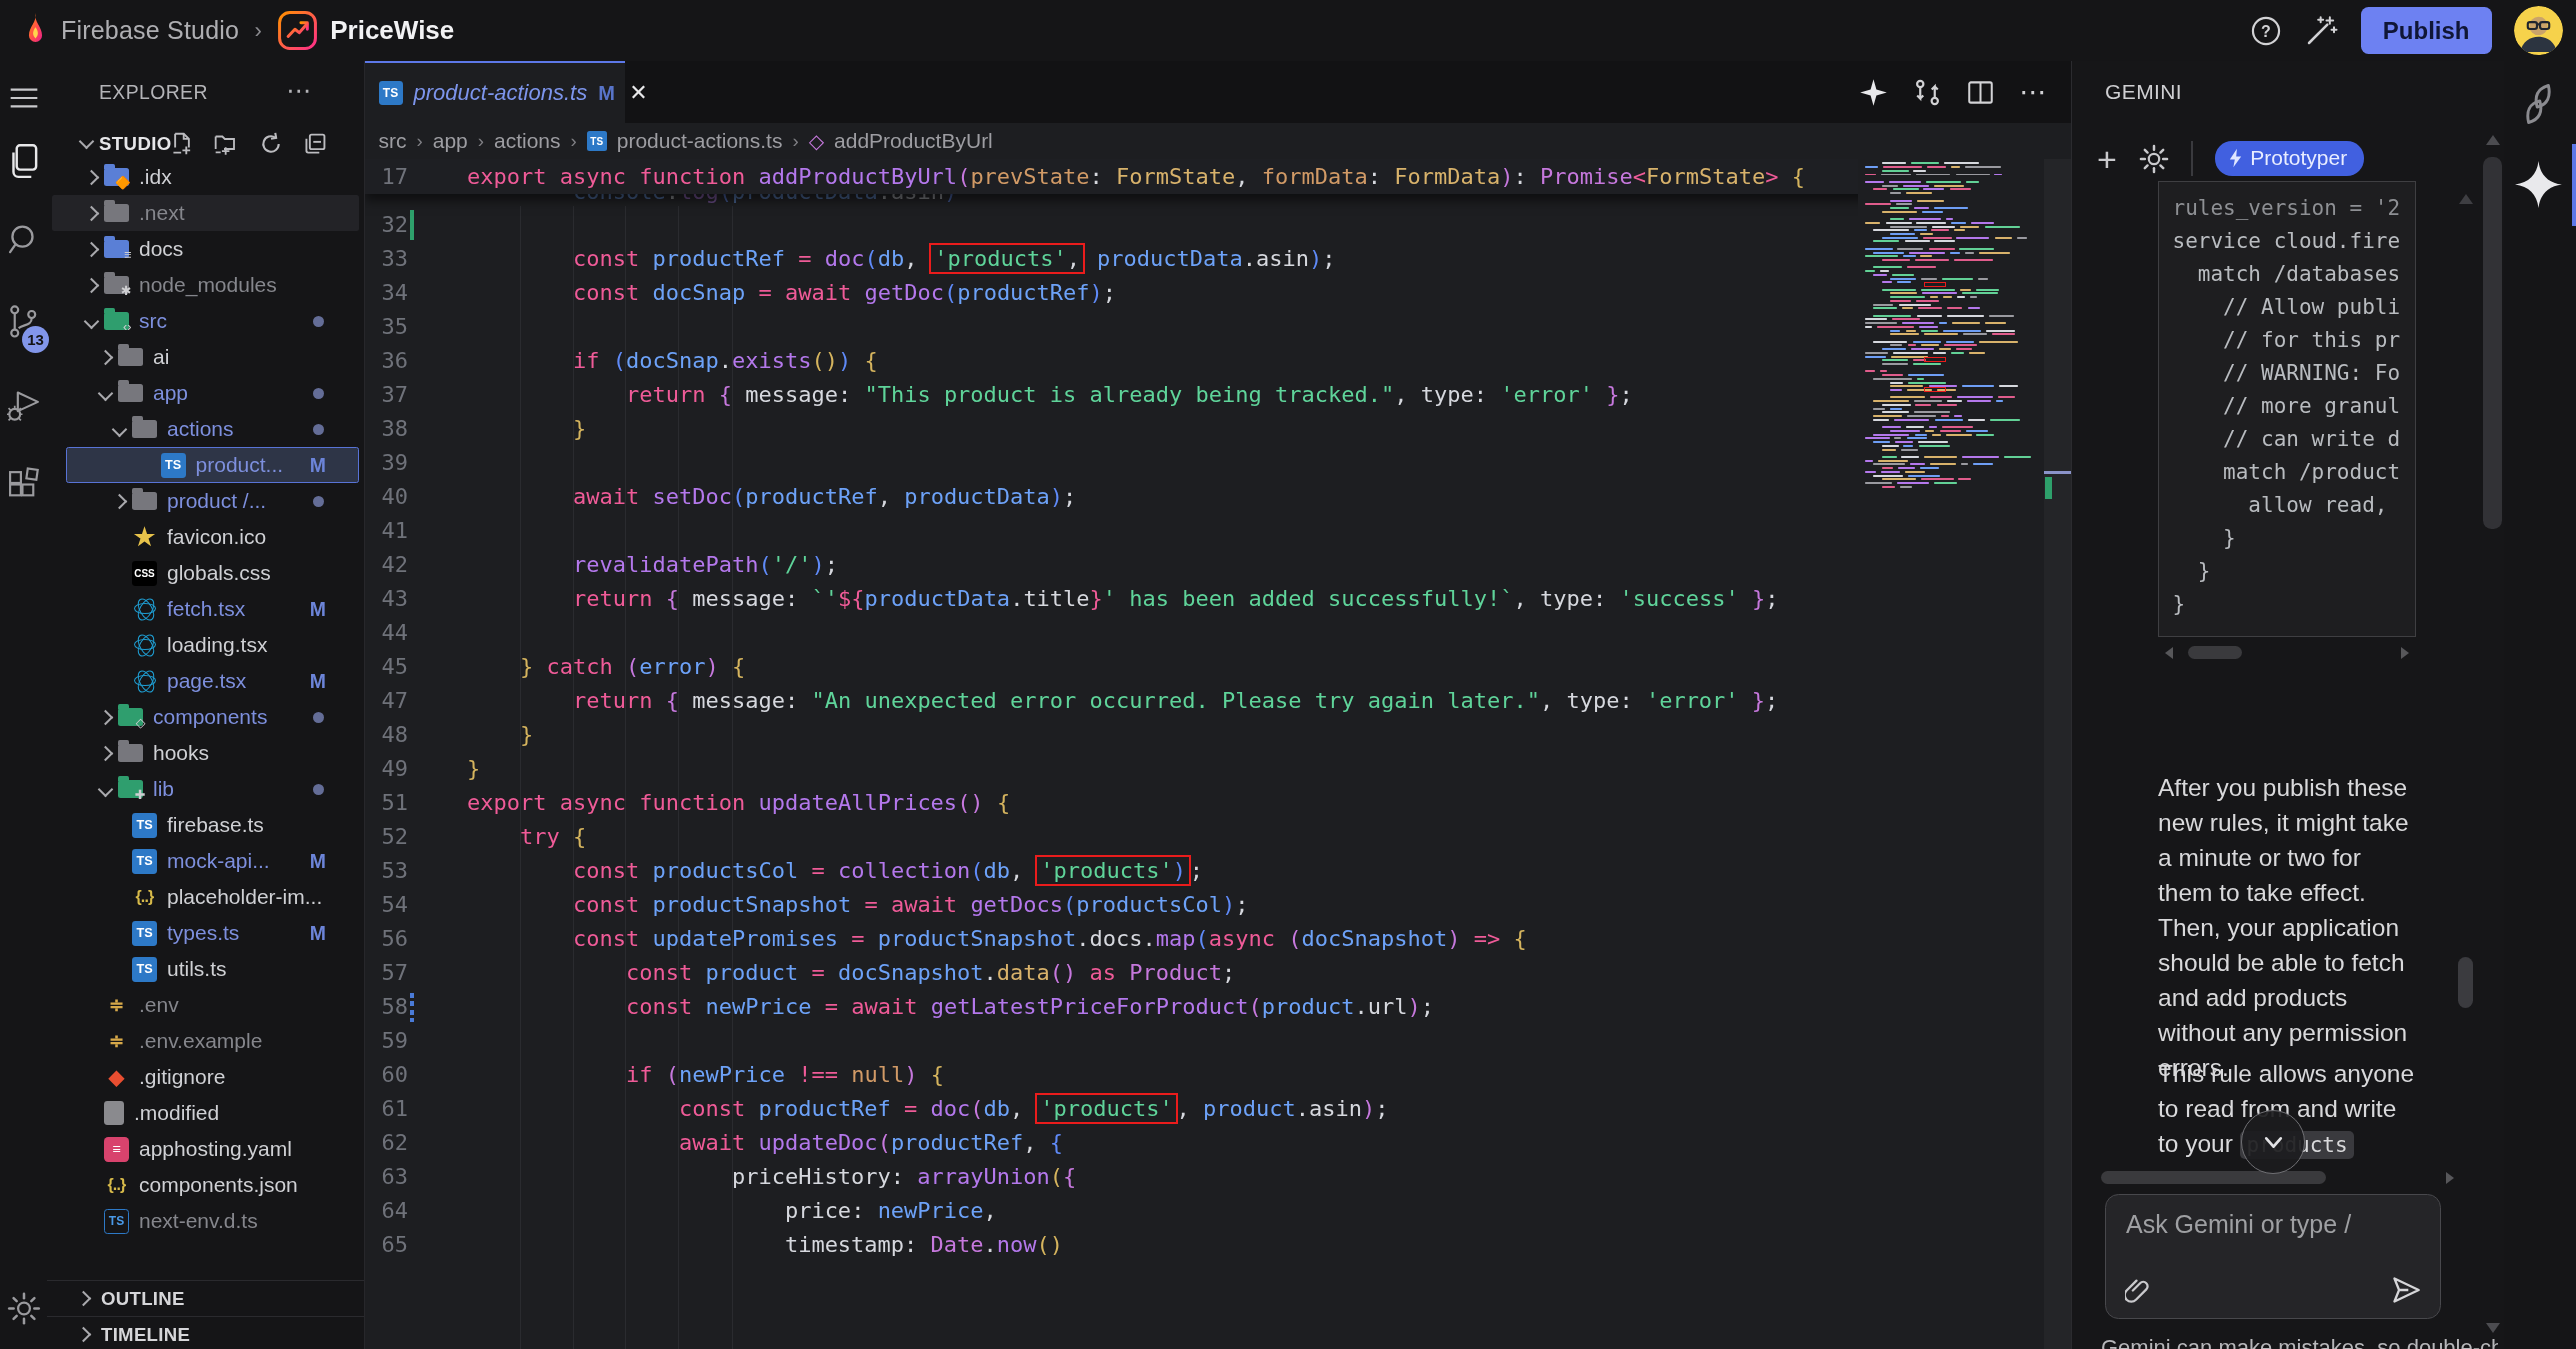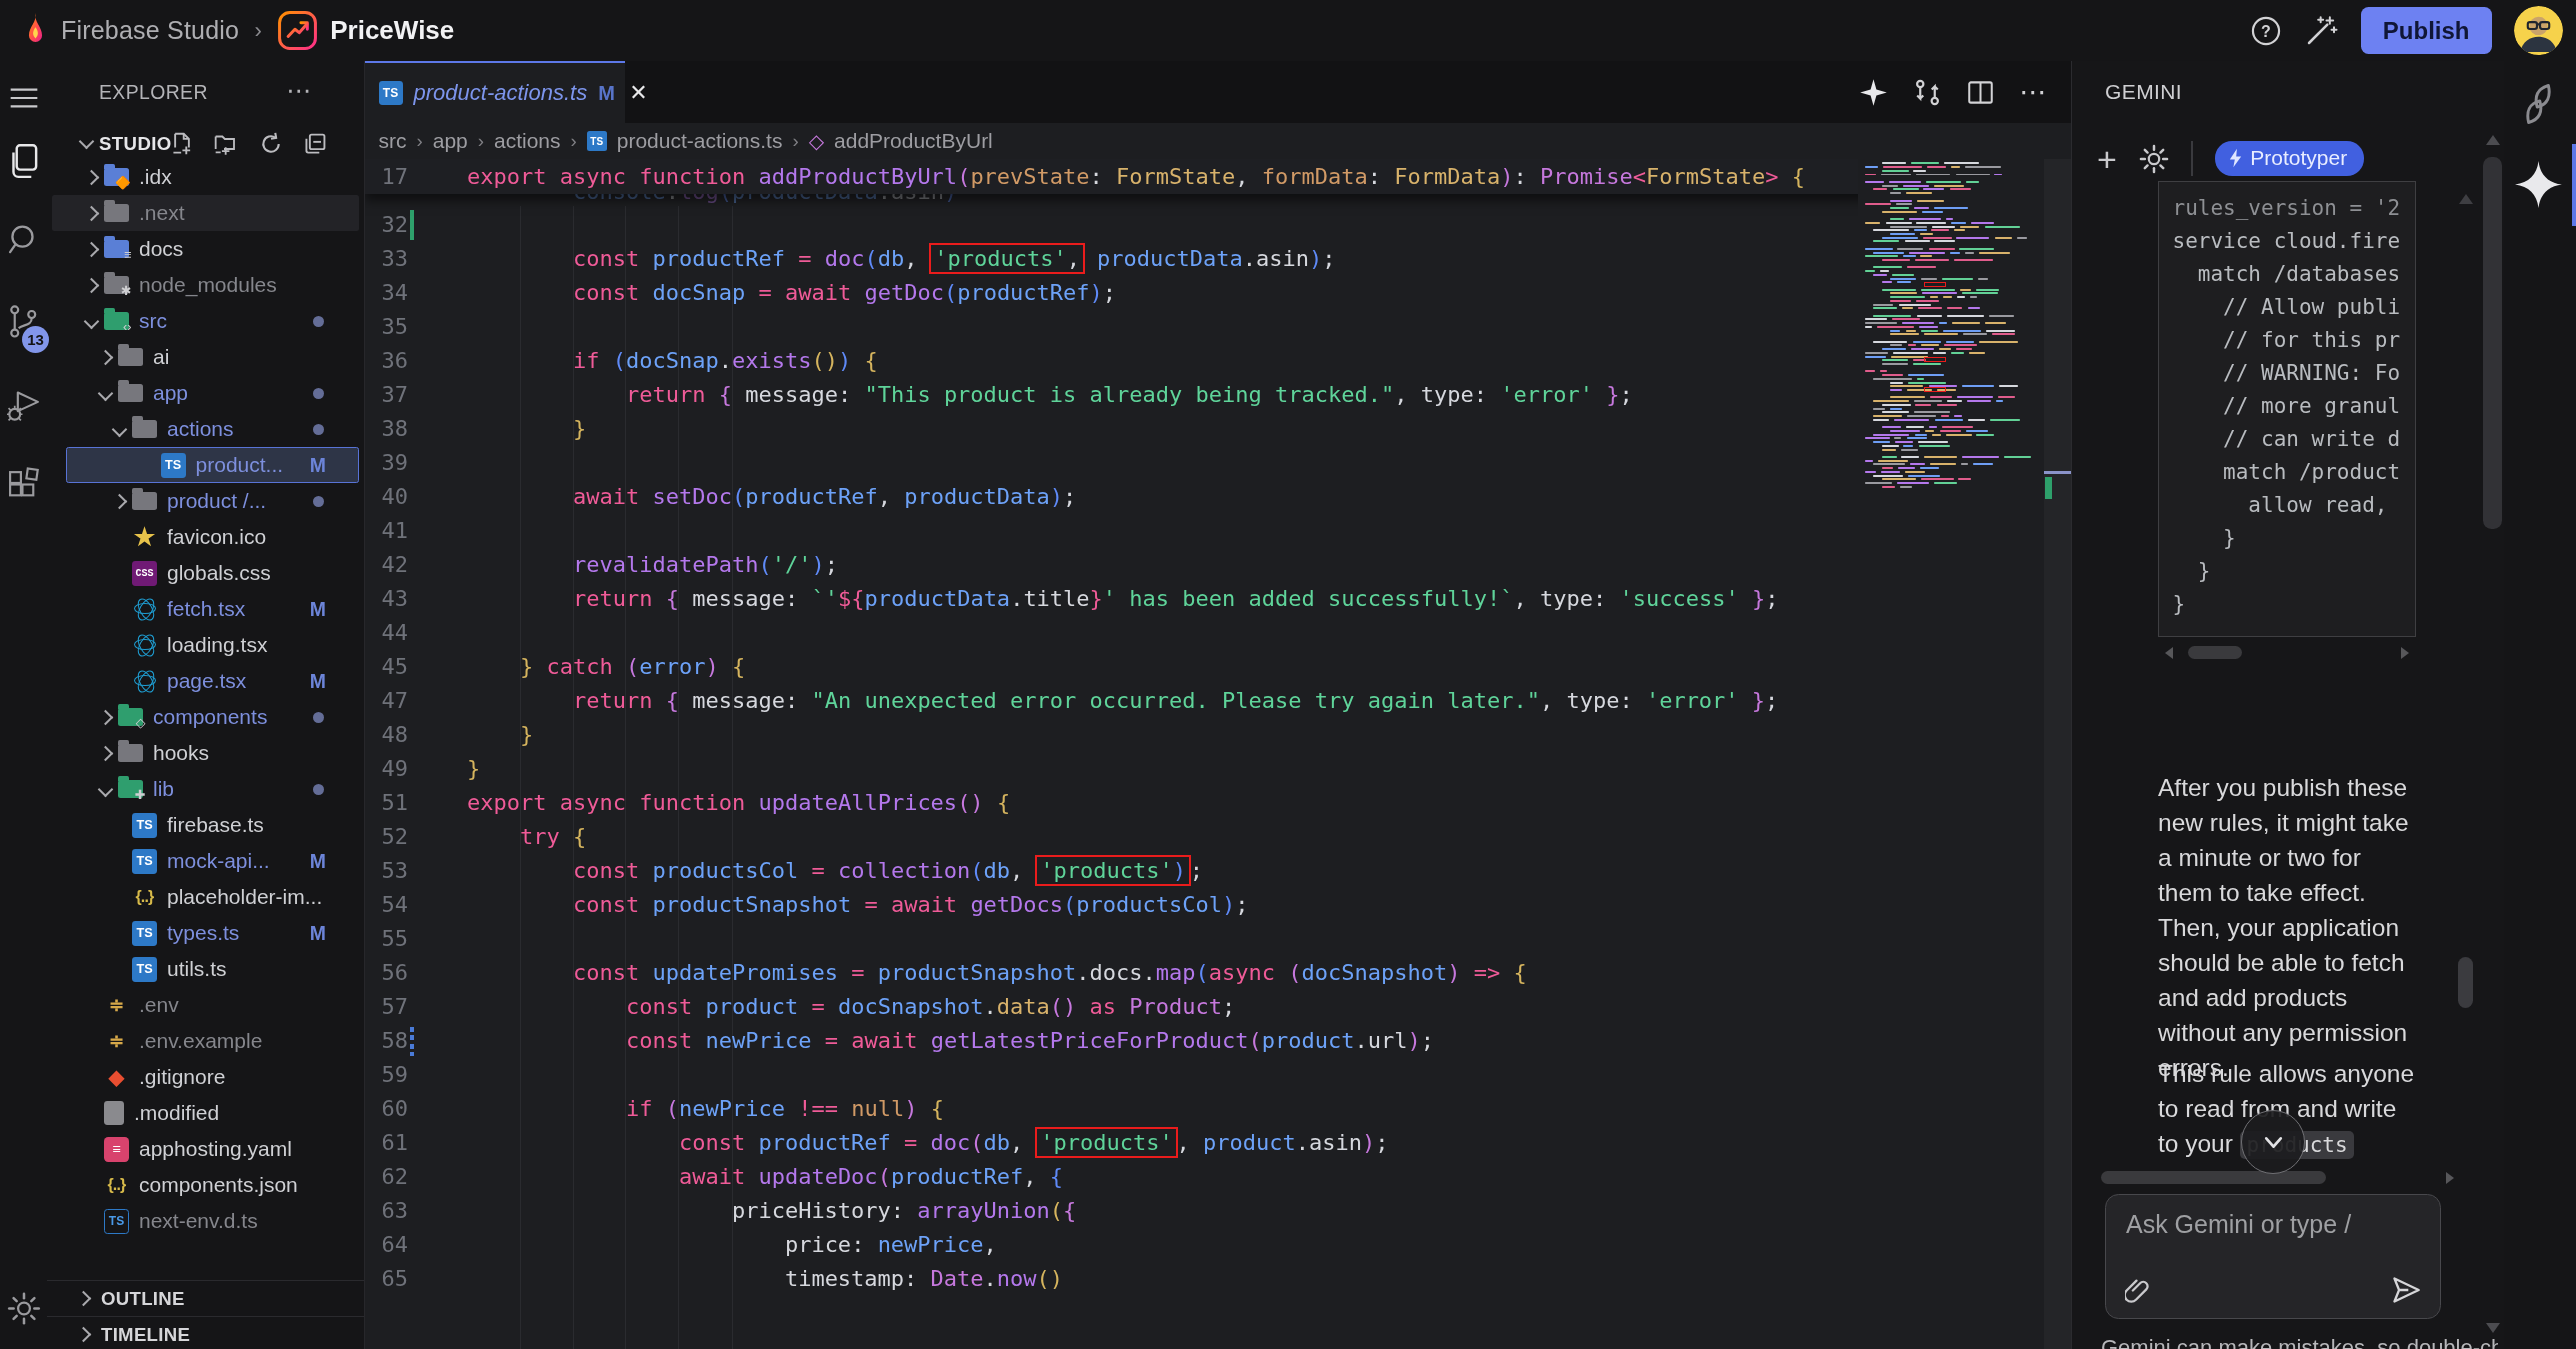--- a/index.html
+++ b/index.html
@@ -48,21 +48,21 @@
   .t-chev { width:18.6px; display:flex; justify-content:center; flex:none;}
   
   .folder { position:relative; width:25px; height:18.6px; border-radius:2.5px; flex:none; margin-left:3.4px;}
   .folder::before { content:""; position:absolute; left:0; top:-4.2px; width:11px; height:5px; border-radius:1.7px 1.7px 0 0; background:inherit; }
   .folder.blue { background:#5a7fd6; } .folder.gray { background:#77777d; } .folder.green { background:#2f9e6e; }
   .folder .ov { position:absolute; right:-2.5px; bottom:-3.4px; font-size:12.7px; line-height:1; }
   .fi { width:25px; height:25px; flex:none; margin-left:3.4px; display:flex; align-items:center; justify-content:center; font-weight:bold; }
   .fi.ts { background:#2d79c7; border-radius:3.4px; color:#fff; font-size:12.7px; }
   .fi.tso { border:1.7px solid #2d79c7; border-radius:3.4px; color:#4a9ae8; font-size:12px; background:transparent; }
   .fi.star { color:#e8c34a; font-size:24px; }
-  .fi.css { background:#701a75; border-radius:3.4px; color:#fff; font-size:10px;font-family:Liberation Mono, monospace; }
+  .fi.css { background:#000000; border-radius:3.4px; color:#fff; font-size:10px; }
   .fi.json { color:#d7ba4a; font-size:16px; letter-spacing:-0.8px; }
   .fi.env { color:#d7a94a; font-size:18px; font-weight:bold; }
   .fi.git { color:#e84e31; font-size:20px; }
   .fi.plain { background:#8a8a8e; border-radius:3.4px; width:20px; height:24px; }
   .fi.yaml { background:#d8436d; border-radius:4.2px; color:#fff; font-size:14.4px; }
   .icon-react { position:relative; width:25px; height:25px; flex:none; margin-left:3.4px;}
   .icon-react::before, .icon-react::after, .icon-react i {
     content:""; position:absolute; left:1.7px; top:6.8px; width:22px; height:11px;
     border:1.7px solid #1f9fd4; border-radius:50%; }
   .icon-react::before { transform:rotate(60deg); }
@@ -730,25 +730,20 @@
         </div>
         <div class="crow">
           <span class="ln">53</span>
           <span class="gitcol"></span>
           <span class="ctext"><span class="d">        </span><span class="k">const</span><span class="d"> </span><span class="v">productsCol</span><span class="d"> </span><span class="o">=</span><span class="d"> </span><span class="f">collection</span><span class="b3">(</span><span class="v">db</span><span class="d">, </span><span class="redbox"><span class="s">'products'</span><span class="b3">)</span></span><span class="d">;</span></span>
         </div>
         <div class="crow">
           <span class="ln">54</span>
           <span class="gitcol"></span>
           <span class="ctext"><span class="d">        </span><span class="k">const</span><span class="d"> </span><span class="v">productSnapshot</span><span class="d"> </span><span class="o">=</span><span class="d"> </span><span class="k">await</span><span class="d"> </span><span class="f">getDocs</span><span class="b3">(</span><span class="v">productsCol</span><span class="b3">)</span><span class="d">;</span></span>
-        </div>
-        <div class="crow">
-          <span class="ln">55</span>
-          <span class="gitcol"></span>
-          <span class="ctext"></span>
         </div>
         <div class="crow">
           <span class="ln">56</span>
           <span class="gitcol"></span>
           <span class="ctext"><span class="d">        </span><span class="k">const</span><span class="d"> </span><span class="v">updatePromises</span><span class="d"> </span><span class="o">=</span><span class="d"> </span><span class="v">productSnapshot</span><span class="d">.</span><span class="d">docs</span><span class="d">.</span><span class="f">map</span><span class="b3">(</span><span class="k">async</span><span class="d"> </span><span class="b2">(</span><span class="v">docSnapshot</span><span class="b2">)</span><span class="d"> </span><span class="o">=&gt;</span><span class="d"> </span><span class="b1">{</span></span>
         </div>
         <div class="crow">
           <span class="ln">57</span>
           <span class="gitcol"></span>
           <span class="ctext"><span class="d">            </span><span class="k">const</span><span class="d"> </span><span class="v">product</span><span class="d"> </span><span class="o">=</span><span class="d"> </span><span class="v">docSnapshot</span><span class="d">.</span><span class="t">data</span><span class="b2">()</span><span class="d"> </span><span class="k">as</span><span class="d"> </span><span class="ty">Product</span><span class="d">;</span></span>

